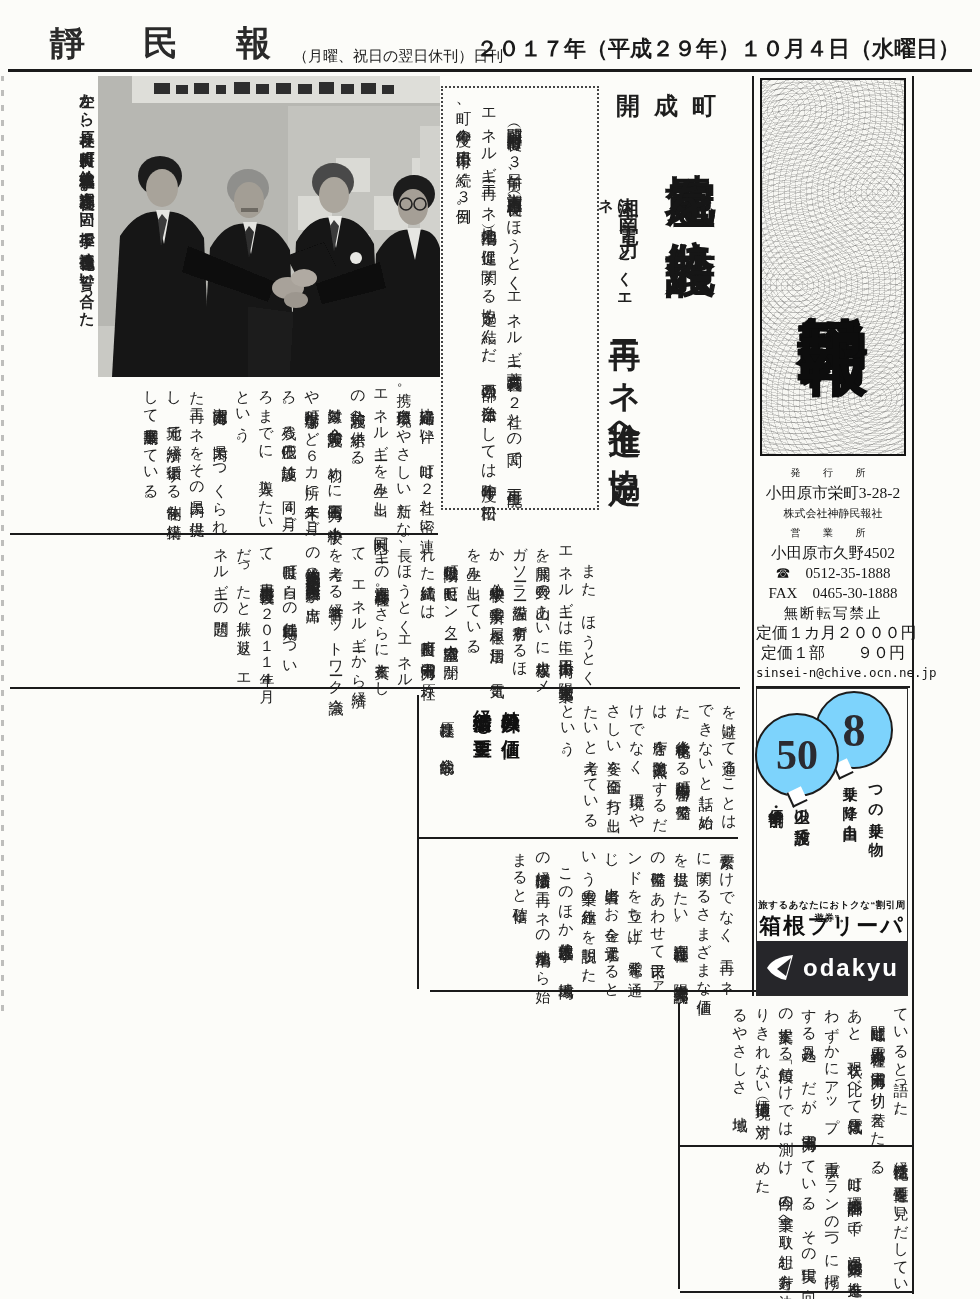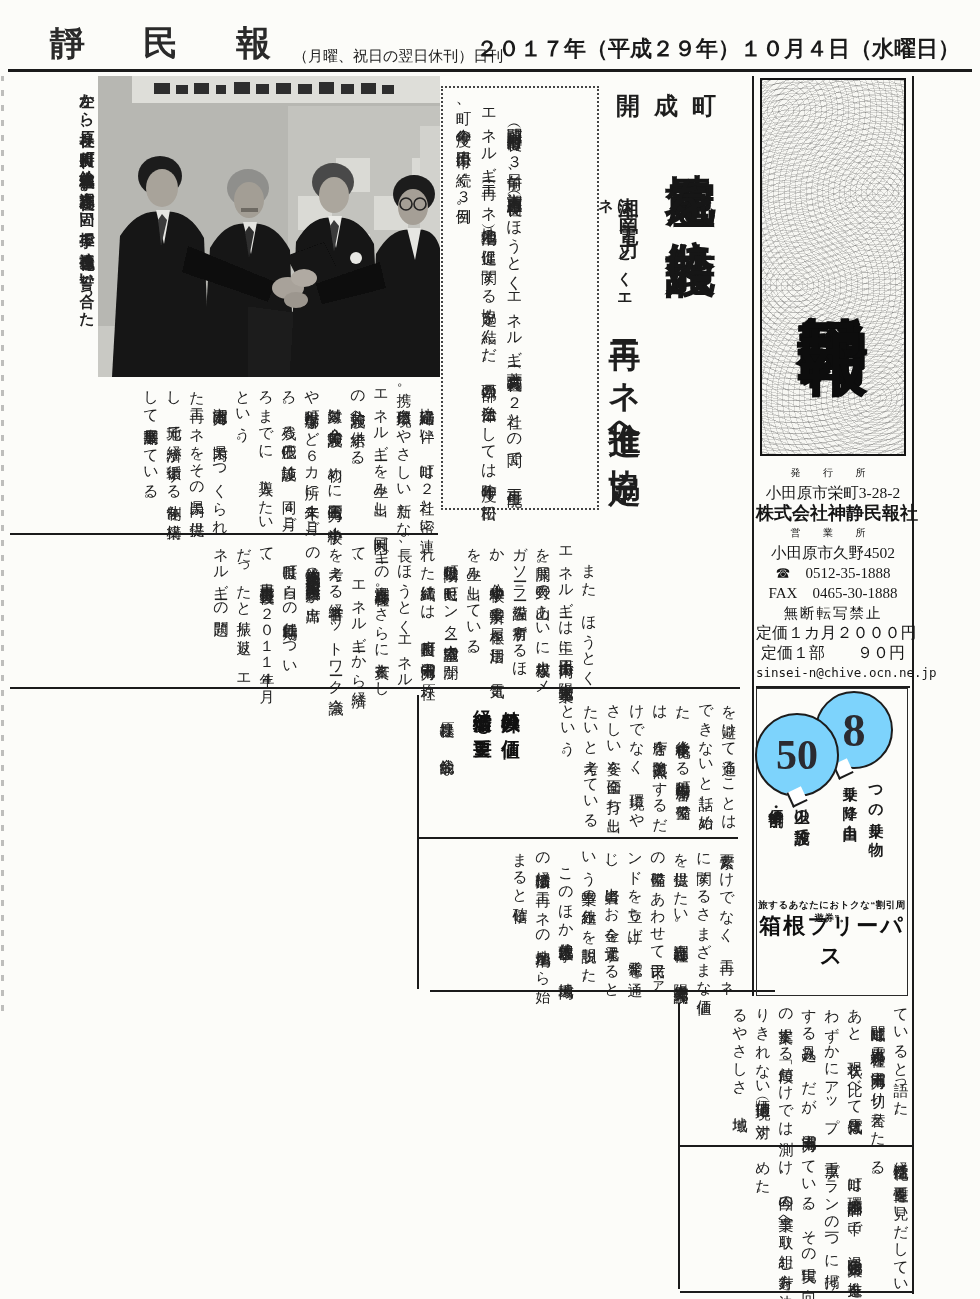--- a/index.html
+++ b/index.html
@@ -33,21 +33,21 @@
      repeating-radial-gradient(circle at 25% 55%, rgba(0,0,0,0) 0 4.5px, rgba(40,40,40,.16) 4.5px 5.5px),
      repeating-radial-gradient(circle at 80% 85%, rgba(0,0,0,0) 0 4.5px, rgba(40,40,40,.16) 4.5px 5.5px),
      #f7f7f3;
      display:flex;align-items:center;justify-content:center;}
   .logotext{writing-mode:vertical-rl;text-orientation:upright;font-size:70px;font-weight:900;
             line-height:89px;color:#0d0d0d;letter-spacing:4px;text-shadow:1px 0 0 #0d0d0d,0 1px 0 #0d0d0d;}
   .pub{width:154px;text-align:center;line-height:20px;color:#161616;}
   .pub div{white-space:pre;}
   .pub-label{font-size:10px;letter-spacing:10px;}
   .pub-addr{font-size:15.5px;}
-  .pub-co{font-size:18px;font-weight:700;}
+  .pub-co{font-size:11px;font-weight:400;}
   .pub-tel{font-size:15px;}
   .pub-notice{font-size:14.5px;letter-spacing:2px;}
   .pub-price{font-size:16px;}
   .pub-mail{font-size:12.5px;font-family:"DejaVu Sans Mono",monospace;}
   
   .adbox{border:1.5px solid #2a2a2a;}
   .bubble{position:absolute;background:#7dd3fc;border:2.5px solid #1c1c1c;border-radius:50%;
           display:flex;align-items:center;justify-content:center;font-weight:700;color:#2b2b31;}
   .bubble-tail{position:absolute;width:14px;height:14px;background:#fff;border-left:2.5px solid #1c1c1c;border-bottom:2.5px solid #1c1c1c;transform:rotate(-25deg);}
   .adv{writing-mode:vertical-rl;white-space:pre-line;font-weight:700;font-size:15px;line-height:26px;letter-spacing:1px;color:#1c1c1c;}
@@ -219,15 +219,22 @@
     <div class="bubble" style="left:58px;top:2px;width:74px;height:74px;font-size:46px;">8</div>
     <div class="bubble-tail" style="left:78px;top:72px;"></div>
     <div class="bubble" style="left:-2px;top:24px;width:80px;height:80px;font-size:42px;">50</div>
     <div class="bubble-tail" style="left:32px;top:100px;"></div>
     <div class="abs adv" style="left:80px;top:86px;height:126px;">つの乗り物、
 乗り降り自由！</div>
     <div class="abs adv" style="left:6px;top:108px;height:110px;">以上の施設で
 優待・割引！</div>
     <div class="abs tagline" style="left:0;top:210px;width:150px;">旅するあなたにおトクな“割引周遊券”。</div>
     <div class="abs product" style="left:0;top:222px;width:150px;">箱根フリーパス</div>
+    <div class="abs odakyu-band" style="left:0;top:252px;width:150px;height:54px;">
+      <svg width="30" height="30" viewBox="0 0 30 30">
+        <path d="M2,15 Q8,4 28,2 L21,27 Q9,25 2,15 Z" fill="#ffffff"></path>
+        <path d="M12,16 L26,5 L21,23 Z" fill="#26262a"></path>
+      </svg>
+      <span class="odakyu-word">odakyu</span>
+    </div>
   </div>
 
 </div>
 
 </body></html>

